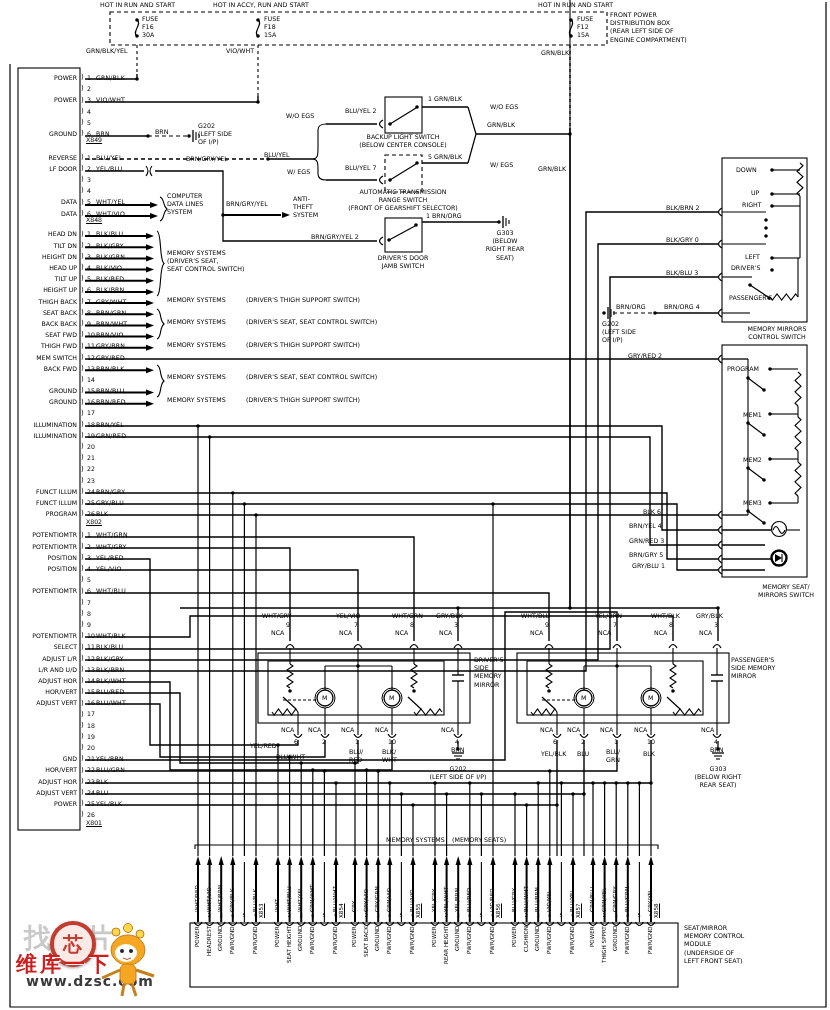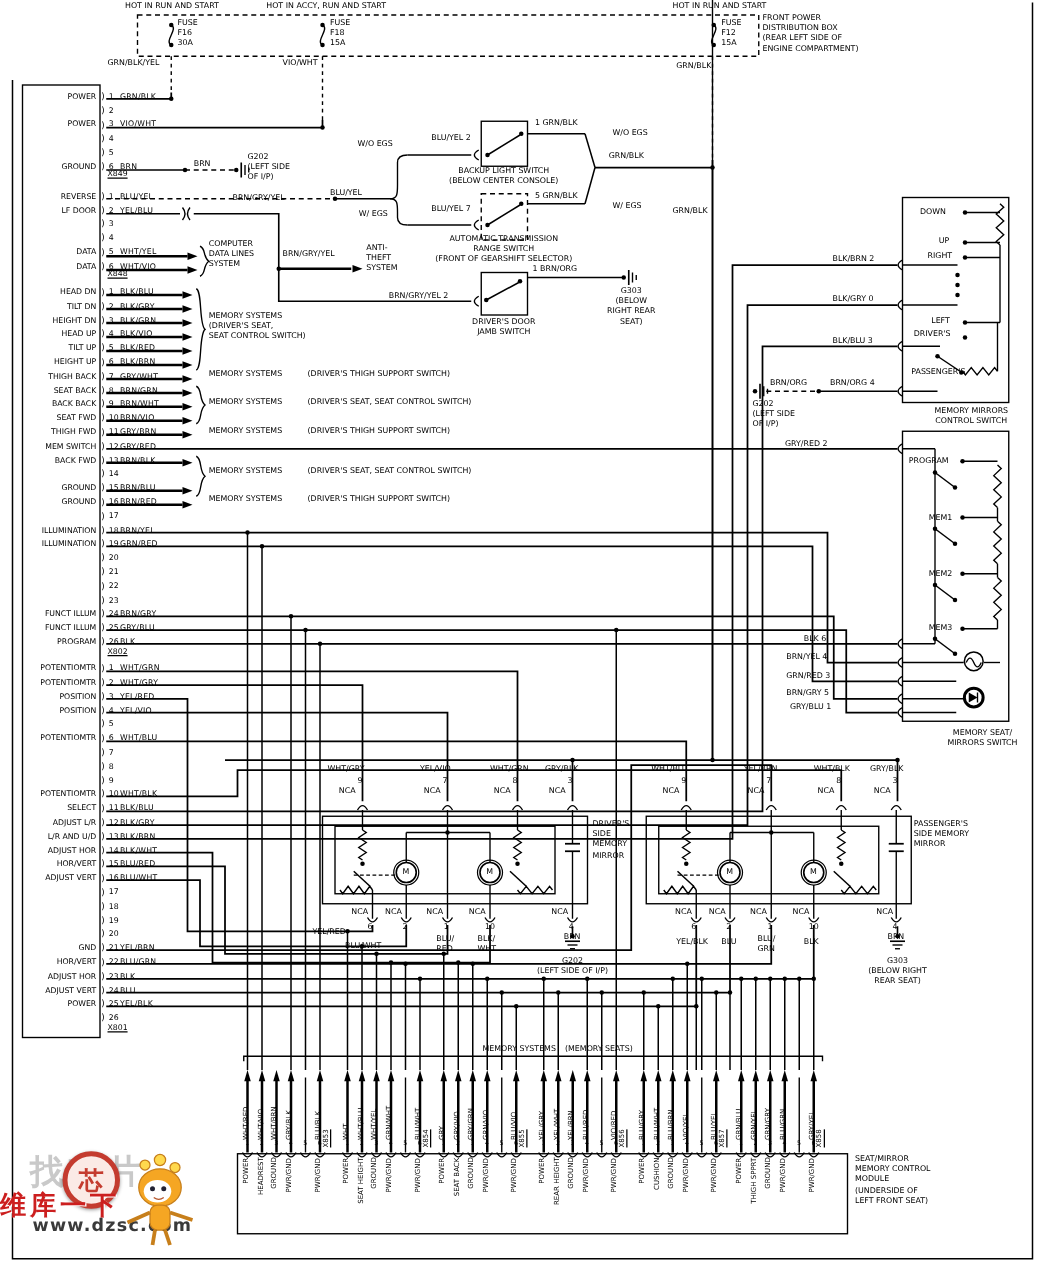--- a/index.html
+++ b/index.html
@@ -22,21 +22,21 @@
   .wlab{height:57px;font-size:5.6px;text-align:left;line-height:1;}
   .mpn{height:8px;font-size:5px;line-height:1.4;}
   .flab{height:58px;margin-top:6px;font-size:5.6px;text-align:right;line-height:1;}
   .mxlab{position:absolute;font-size:5.6px;text-decoration:underline;height:40px;}
   .wm{position:absolute;pointer-events:none;}
   .wm1{left:24px;top:920px;font-size:27px;font-weight:bold;color:#c9c9c9;letter-spacing:4px;
        text-shadow:1px 1px 0 #fff,-1px -1px 0 #fff;}
   .wmlogo{position:absolute;left:50px;top:921px;width:38px;height:38px;border-radius:50%;
        background:#fbeae6;border:4px solid #c43b2f;box-shadow:0 1px 3px rgba(0,0,0,.4);
        display:flex;align-items:center;justify-content:center;font-size:20px;font-weight:bold;color:#c43b2f;}
-  .wm2{left:0px;top:951px;font-size:21px;font-weight:bold;color:#cc1f1f;letter-spacing:3px;
+  .wm2{left:16px;top:951px;font-size:21px;font-weight:bold;color:#cc1f1f;letter-spacing:3px;
        text-shadow:1px 1px 0 #fff;}
   .wm3{left:26px;top:972px;font-size:14px;font-weight:bold;color:#3a3a3a;letter-spacing:1px;}
 </style>
 </head>
 <body>
 
 <div id="stage">
 <svg id="wires" width="830" height="1010" viewBox="0 0 830 1010">
       <polyline points="10 64 10 1007 826 1007 826 2" fill="none" stroke="#000" stroke-width="1.2"></polyline>
       <rect x="18" y="68" width="62" height="762" fill="none" stroke="#000" stroke-width="1.1"></rect>

